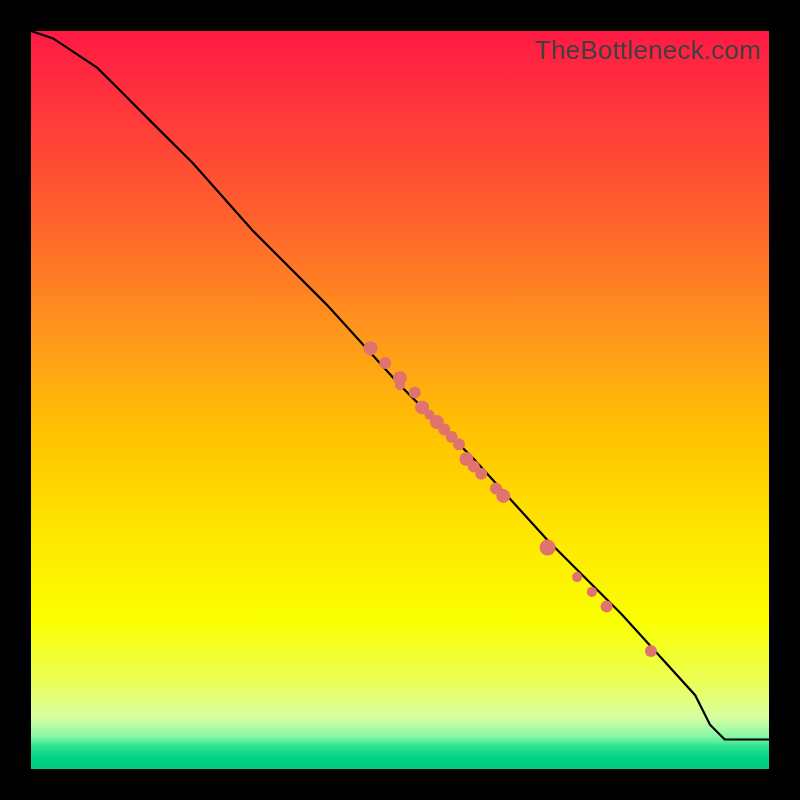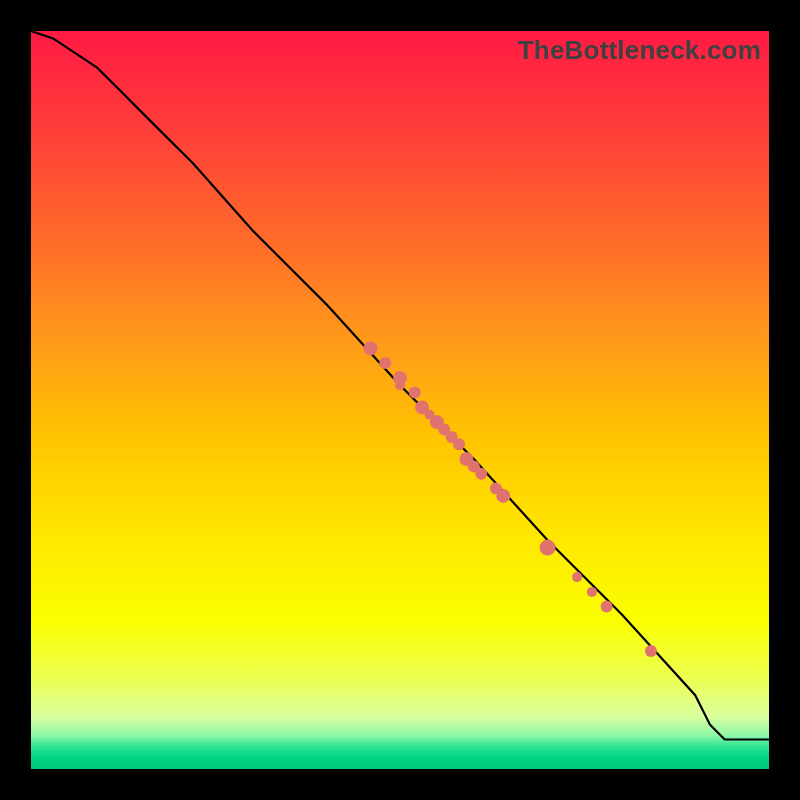--- a/index.html
+++ b/index.html
@@ -26,21 +26,21 @@
     width: 738px;
     height: 738px;
     
   }
   .watermark {
     position: absolute;
     top: 4px;
     right: 8px;
     color: #404040;
     font-size: 26px;
-    font-weight: bold;
+    font-weight: normal;
     letter-spacing: 0.2px;
     user-select: none;
   }
   svg.overlay {
     position: absolute;
     left: 0;
     top: 0;
     width: 738px;
     height: 738px;
     overflow: visible;

